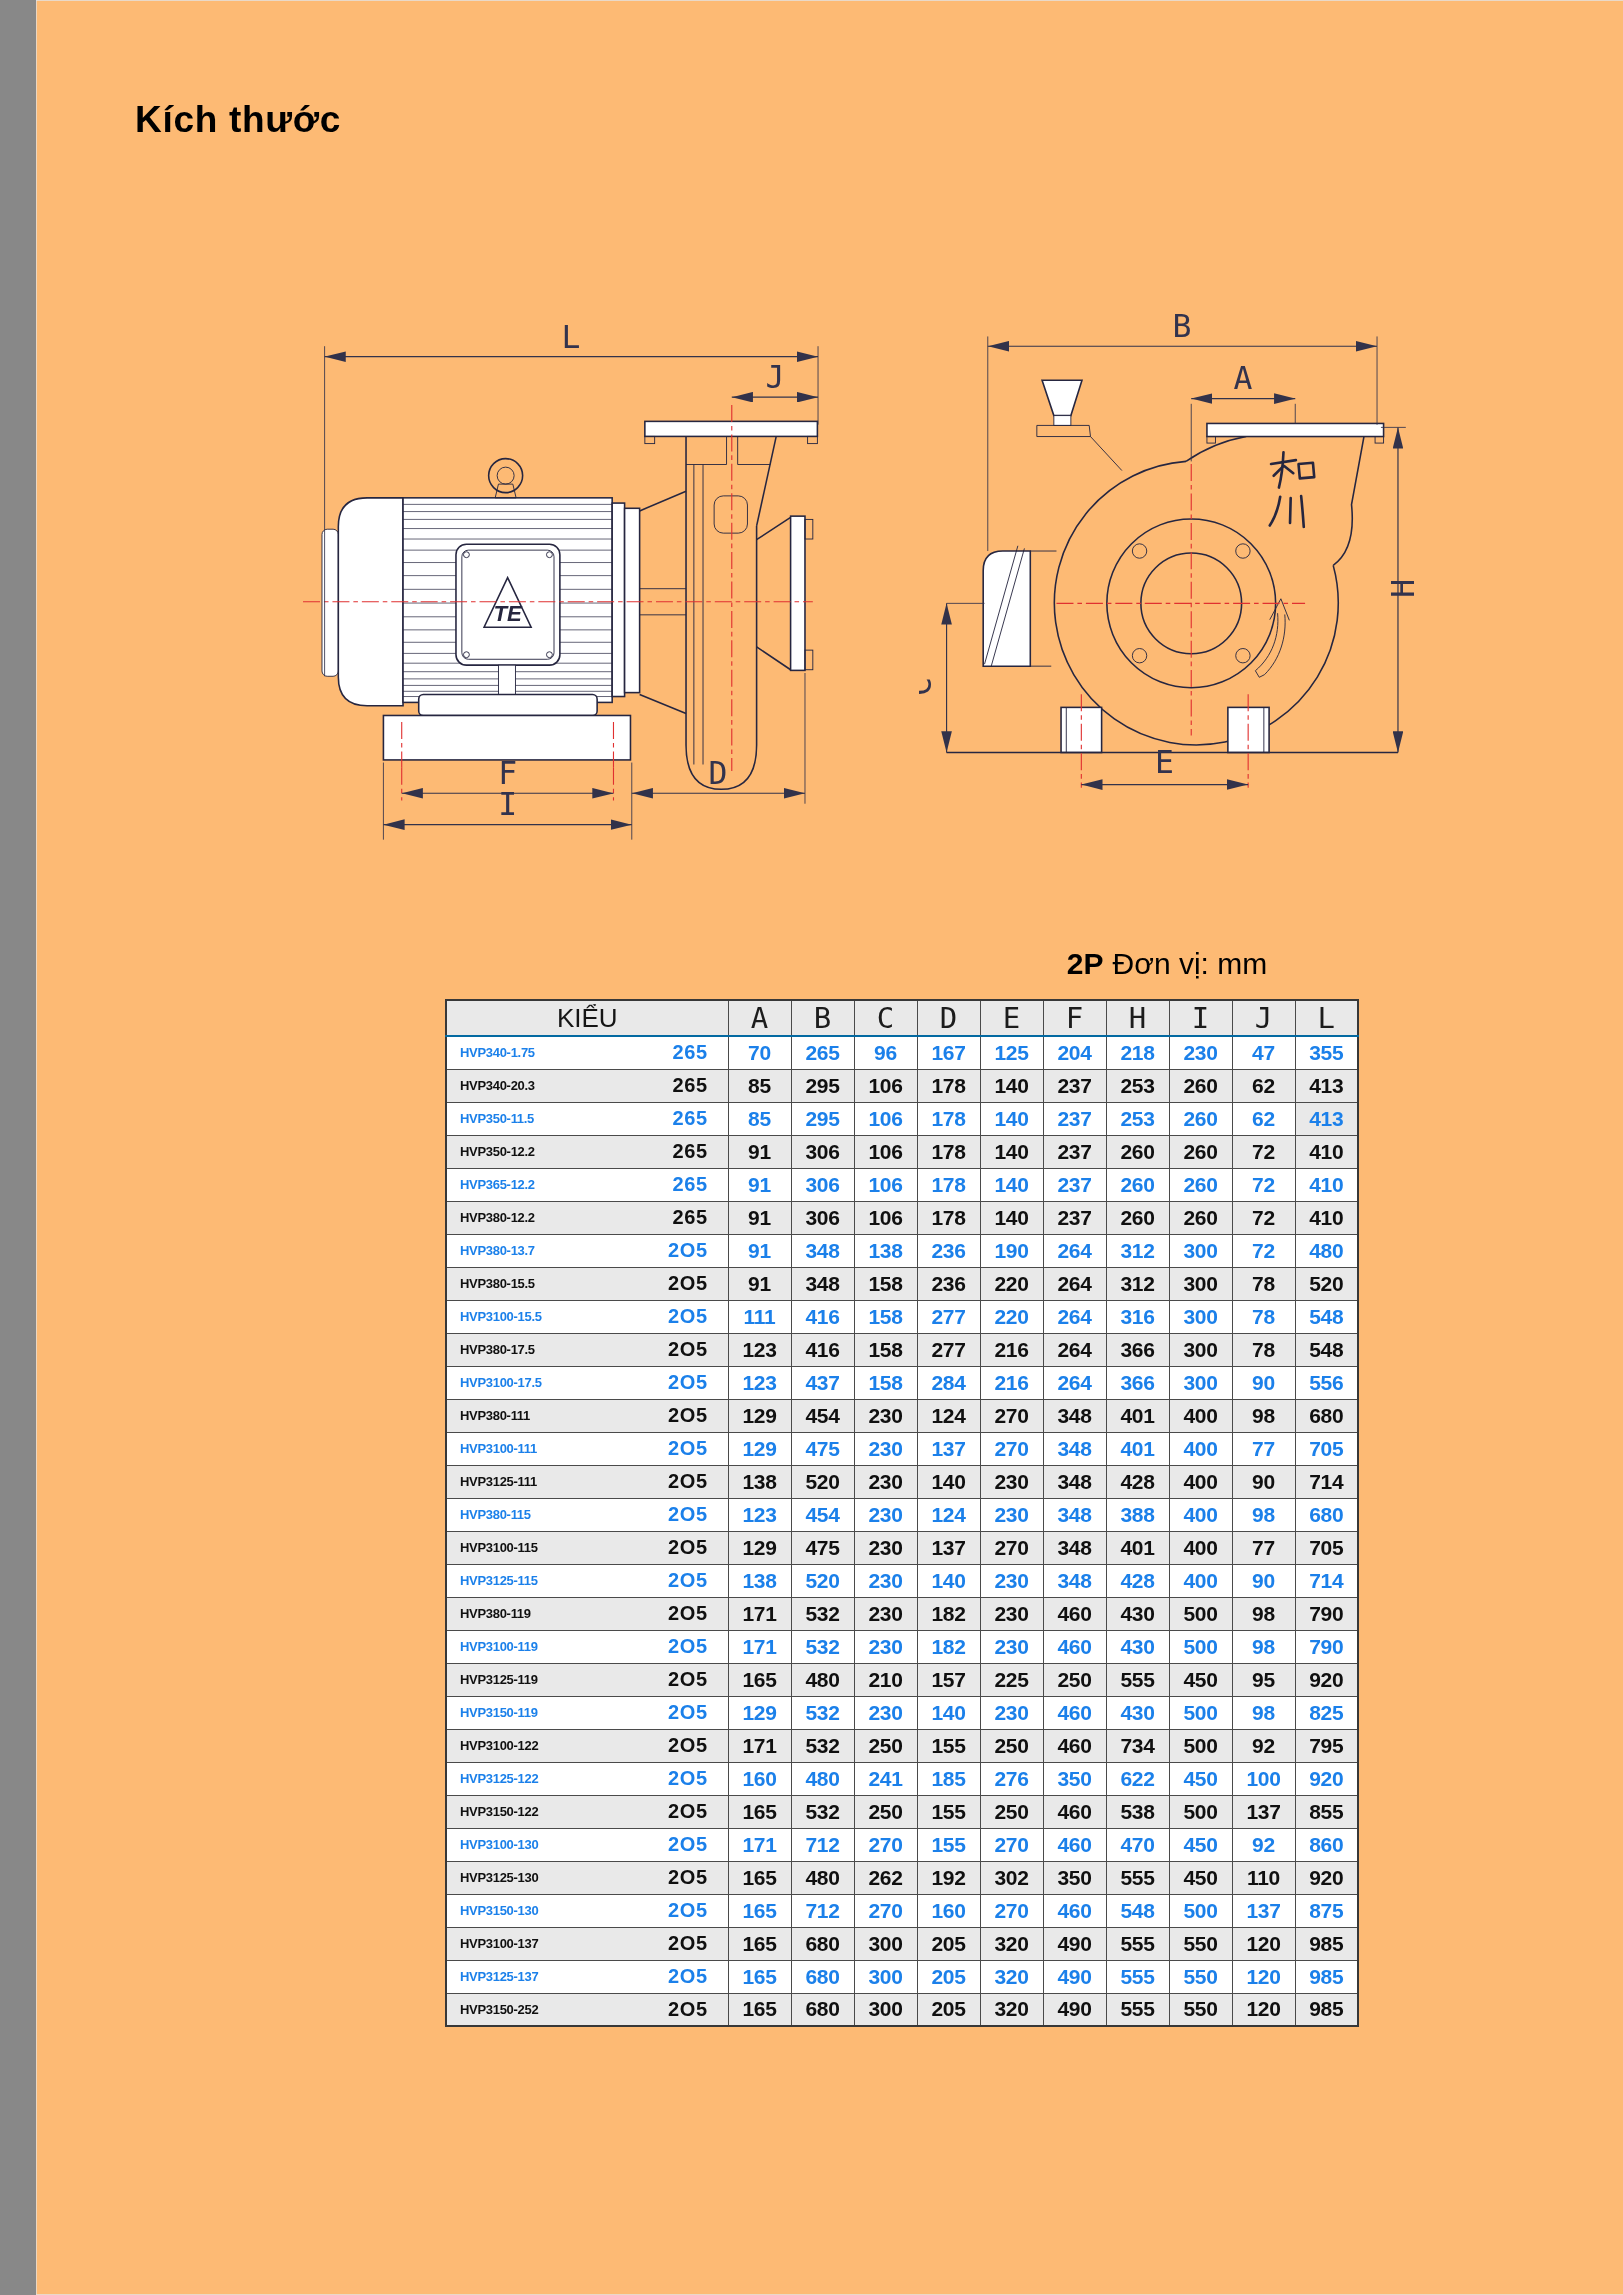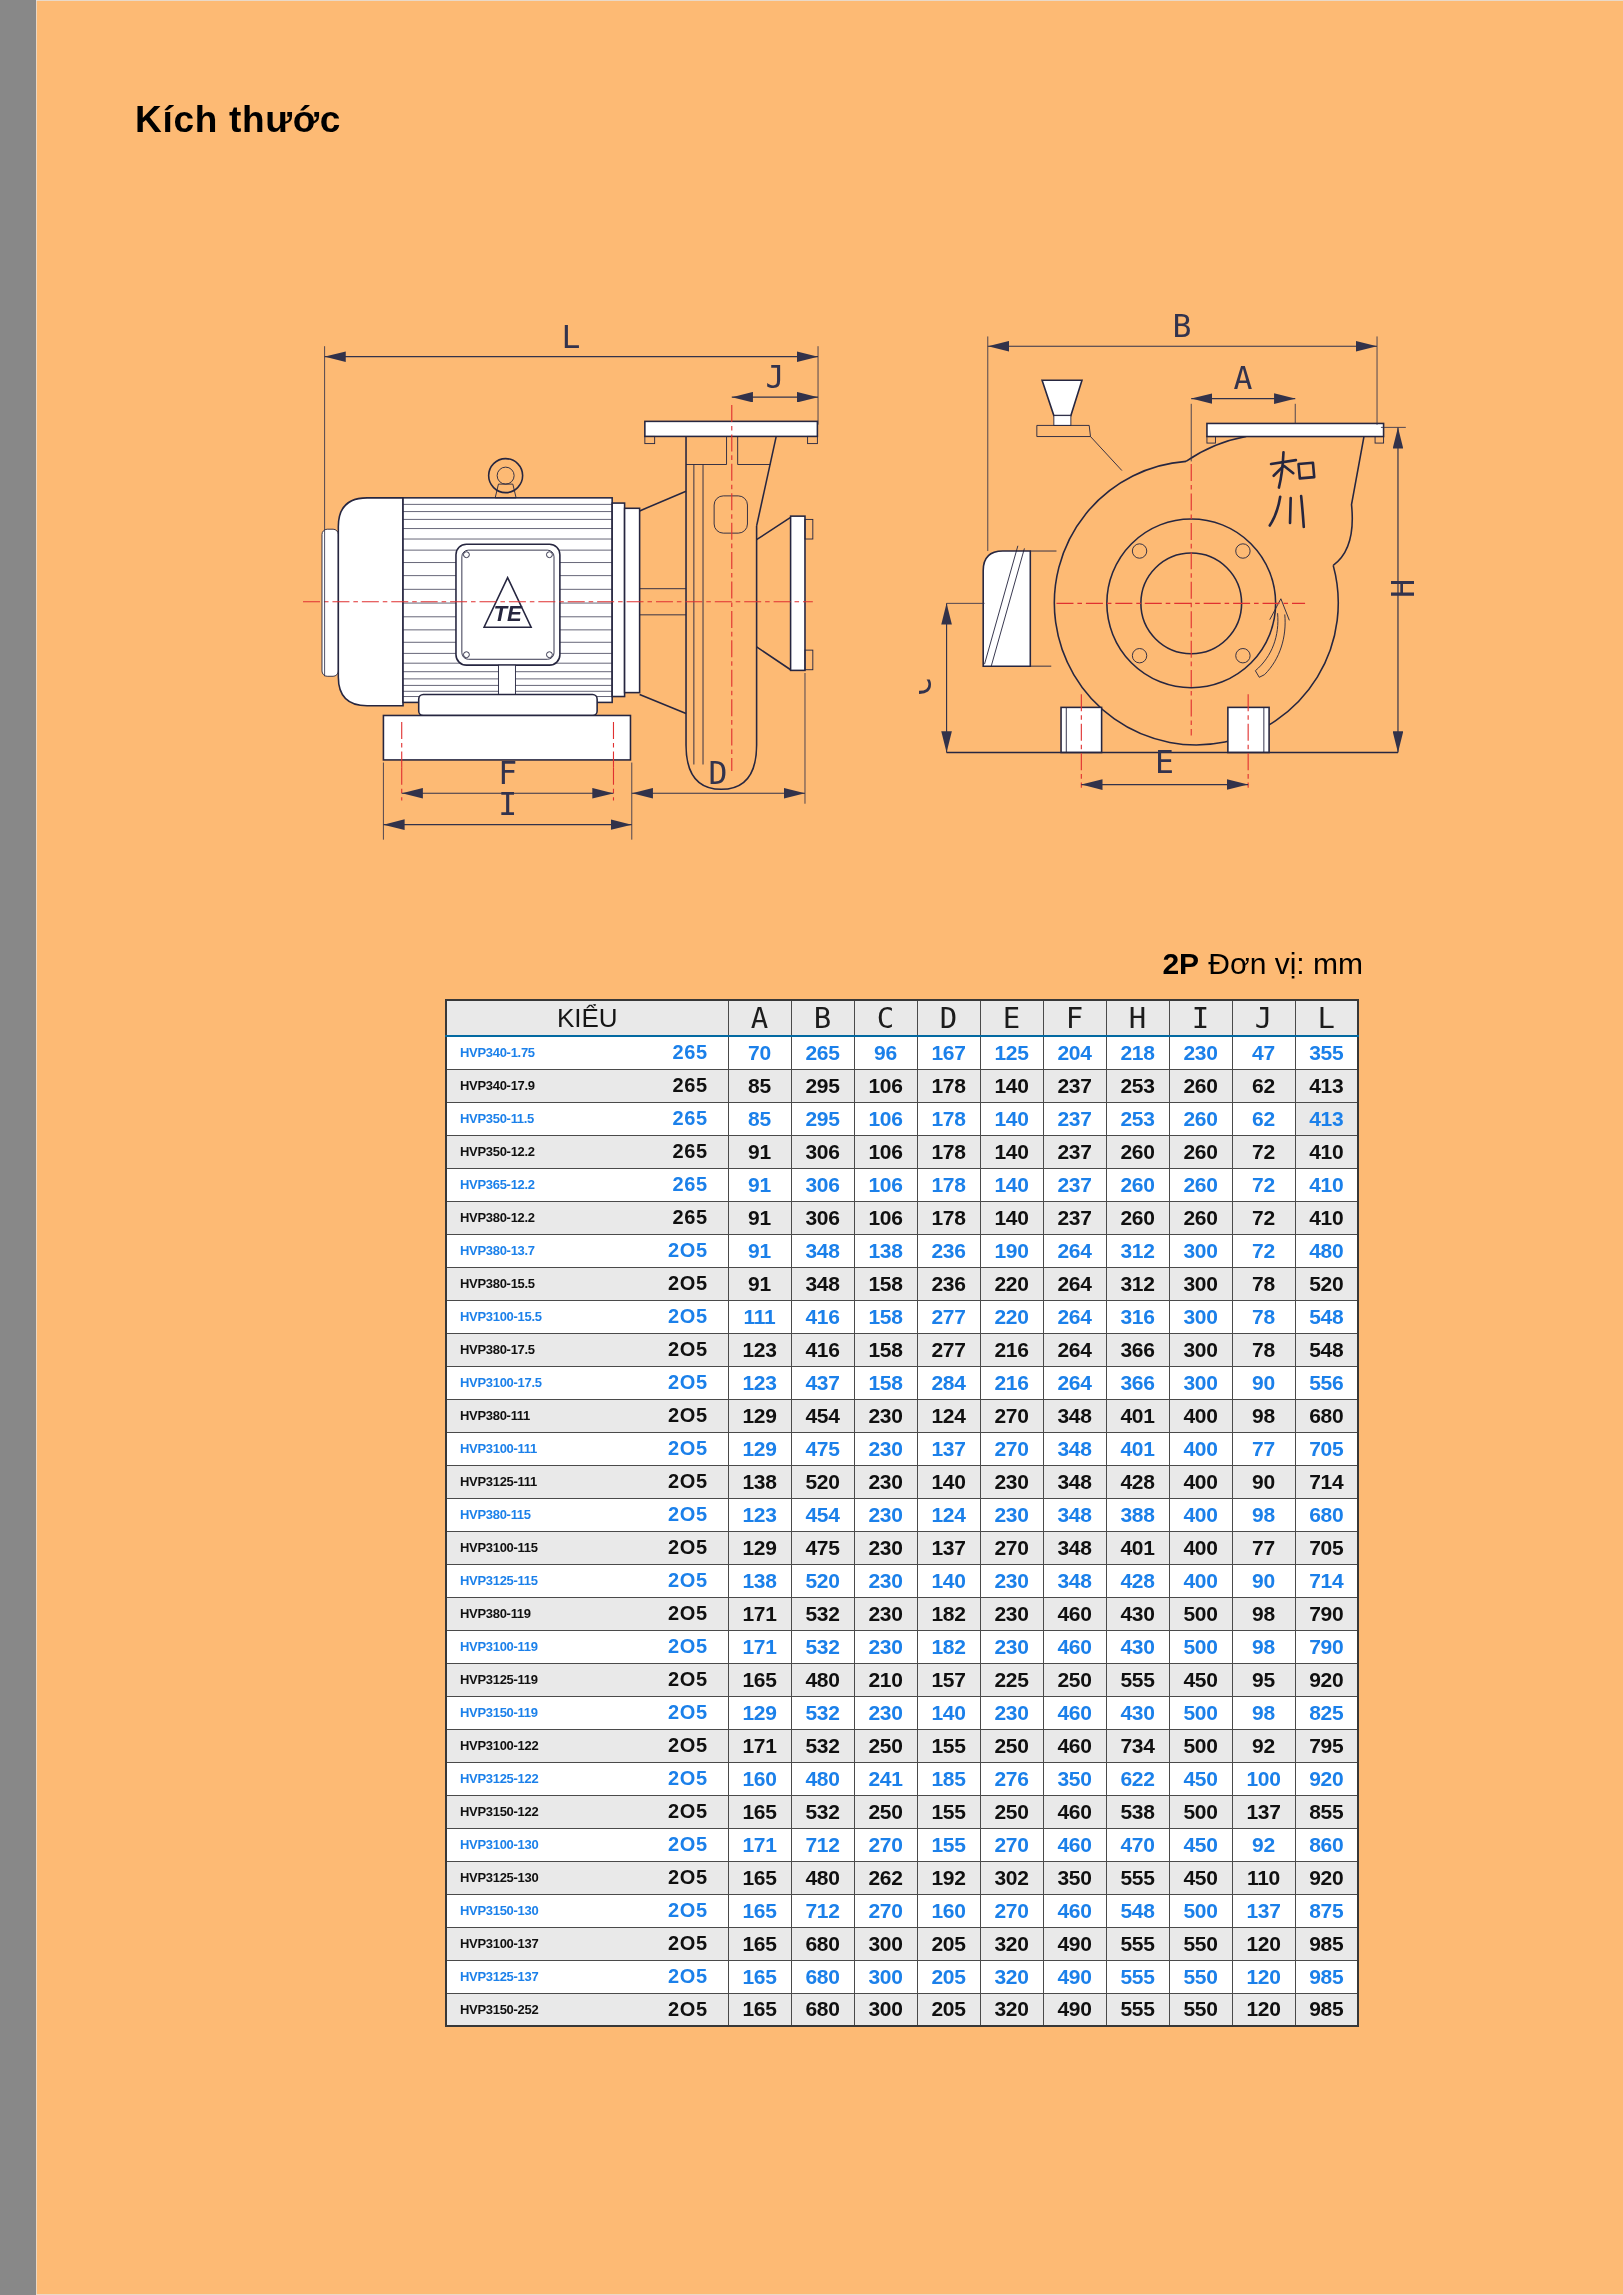--- a/index.html
+++ b/index.html
@@ -7,21 +7,21 @@
     position:relative;width:1623px;height:2295px;background:#fdba74;
     font-family:"Liberation Sans",sans-serif;overflow:hidden;
     box-shadow:inset 0 0 0 0.7px #e3e3e3;
     margin-left:36px;
   }
   .title{
     position:absolute;left:99px;top:99px;font-size:37px;font-weight:bold;
     color:#000;letter-spacing:0.7px;
   }
   .unit-note{
-    position:absolute;left:935px;top:947px;width:392px;text-align:right;
+    position:absolute;left:935px;top:947px;width:392px;text-align:center;
     font-size:30px;color:#000;white-space:nowrap;
   }
   .unit-note .b{font-weight:bold;margin-right:9.2px;}
   svg{position:absolute;}
   
   .ol{fill:none;stroke:#262640;stroke-width:2.4;}
   .olw{fill:#fff;stroke:#262640;stroke-width:2.4;}
   .th{fill:none;stroke:#262640;stroke-width:1.4;}
   .thw{fill:#fff;stroke:#262640;stroke-width:1.4;}
   .fin{fill:none;stroke:#2b2b44;stroke-width:1.1;}
@@ -307,21 +307,21 @@
           <td>125</td>
           <td>204</td>
           <td>218</td>
           <td>230</td>
           <td>47</td>
           <td>355</td>
         </tr>
         <tr class="black">
           <td class="model-cell">
             <div class="mc">
-              <span class="model">HVP340-17.9</span>
+              <span class="model">HVP340-20.3</span>
               <span class="sub">265</span>
             </div>
           </td>
           <td>85</td>
           <td>295</td>
           <td>106</td>
           <td>178</td>
           <td>140</td>
           <td>237</td>
           <td>253</td>

